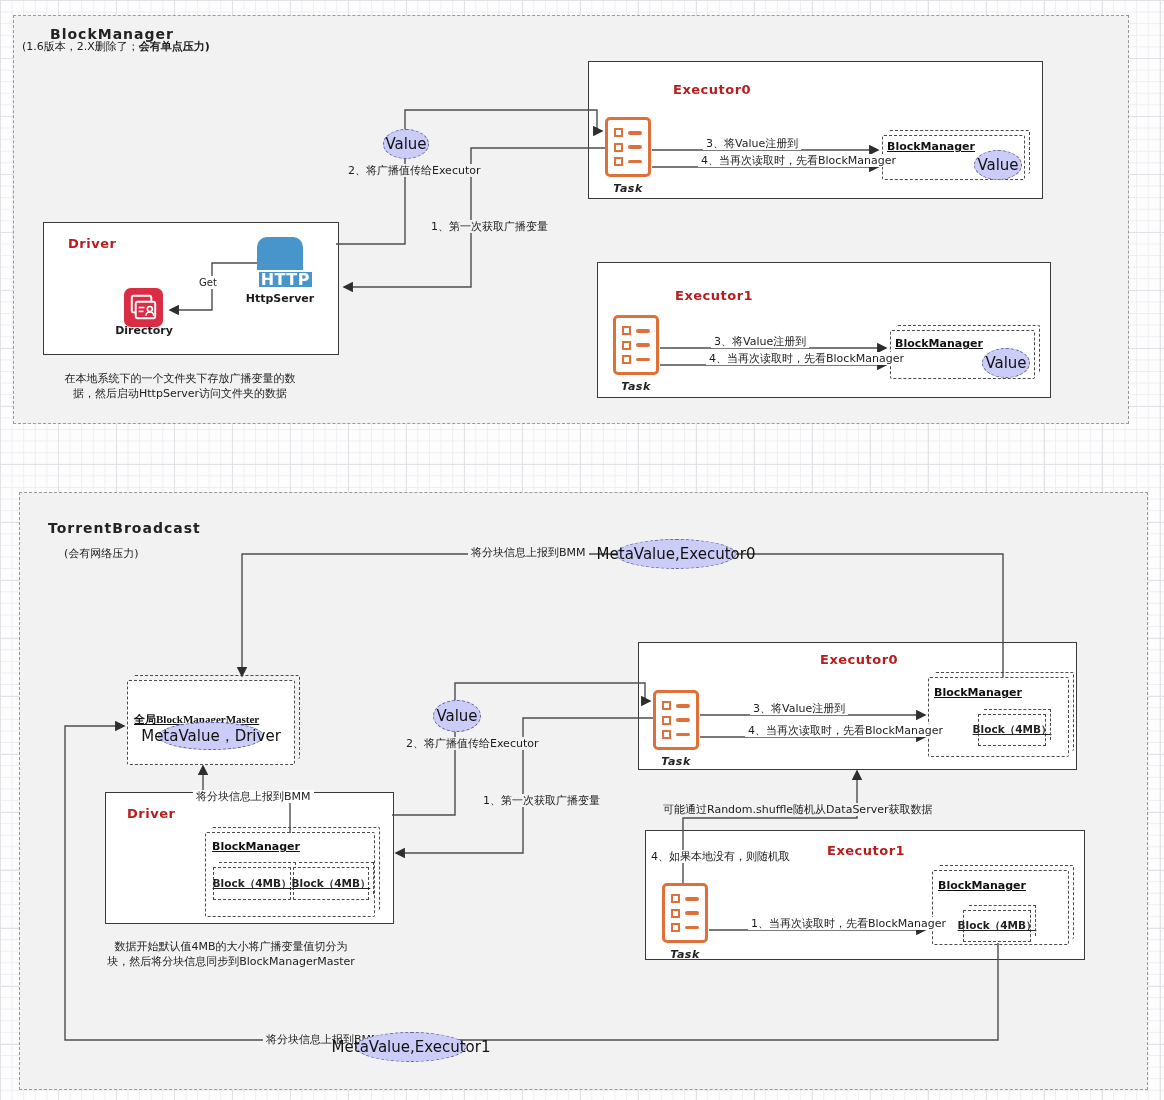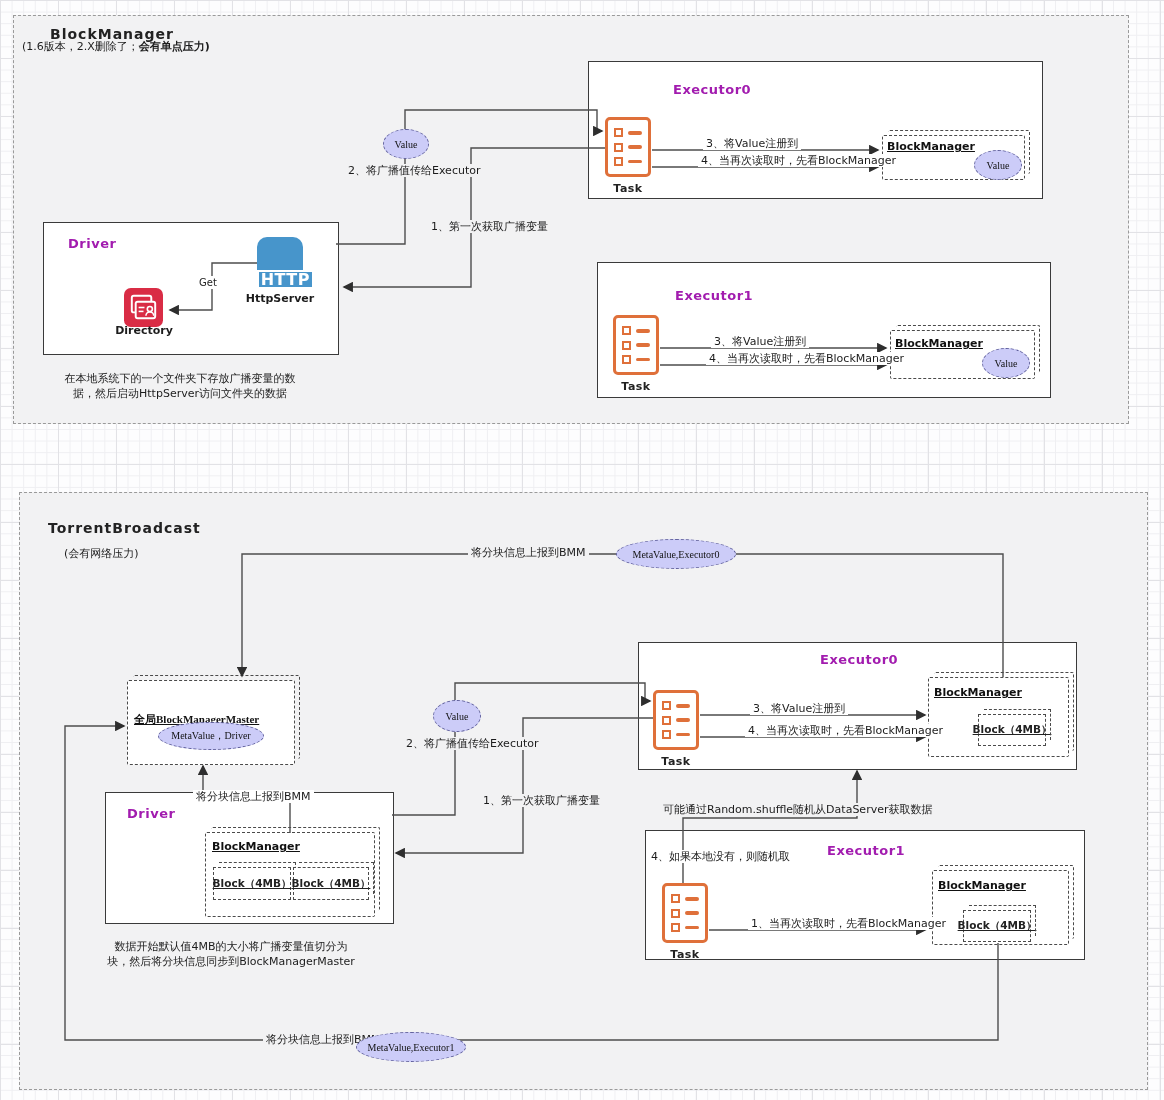--- a/index.html
+++ b/index.html
@@ -14,33 +14,33 @@
       linear-gradient(to bottom,#efeff2 1px,transparent 1px);
     background-size:58px 58px,58px 58px,11.6px 11.6px,11.6px 11.6px;
   }
   .abs{position:absolute;}
   .section{position:absolute;background:var(--section-fill);border:1px dashed #9a9a9a;}
   .sbox{position:absolute;background:#fff;border:1.5px solid #3a3a3a;}
   .b3d{position:absolute;background:#fff;border:1.5px dashed #4a4a4a;border-radius:2px;}
   .b3d::before{content:"";position:absolute;left:5px;top:-6px;right:-6px;bottom:5px;
     border-top:1.5px dashed #4a4a4a;border-right:1.5px dashed #4a4a4a;border-radius:2px;pointer-events:none;}
   .ell{position:absolute;background:var(--ellipse-fill);border:1.5px dashed #62629e;border-radius:50%;
-    display:flex;align-items:center;justify-content:center;font-size:10px;color:#111;white-space:nowrap;font-family:Liberation Serif, serif;}
+    display:flex;align-items:center;justify-content:center;font-size:15px;color:#111;white-space:nowrap;}
   .lbl{position:absolute;font-size:11px;white-space:nowrap;color:#1c1c1c;line-height:13px;}
   .bg{background:var(--section-fill);padding:0 3px;}
   .wbg{background:#fff;padding:0 3px;}
   .dtitle{position:absolute;font-size:14px;font-weight:bold;letter-spacing:1px;color:#222;}
-  .extitle{position:absolute;font-size:13px;font-weight:bold;letter-spacing:.5px;color:#a21caf;white-space:nowrap;}
+  .extitle{position:absolute;font-size:13px;font-weight:bold;letter-spacing:.5px;color:#b91c1c;white-space:nowrap;}
   .uname{position:absolute;font-size:11px;font-weight:bold;text-decoration:underline;white-space:nowrap;color:#111;}
   .task-icon{position:absolute;width:46px;height:60px;border:3.5px solid var(--task-orange);border-radius:5px;
     background:#fff;display:flex;flex-direction:column;justify-content:space-evenly;padding:3px 6px;box-sizing:border-box;}
   .trow{display:flex;align-items:center;gap:5px;}
   .tsq{width:9px;height:9px;border:2.5px solid var(--task-orange);box-sizing:border-box;background:#fff;}
   .tln{flex:1;height:3.5px;background:var(--task-orange);border-radius:2px;}
-  .tasklbl{position:absolute;width:46px;text-align:center;font-size:11px;font-weight:bold;letter-spacing:.5px;}
+  .tasklbl{position:absolute;width:46px;text-align:center;font-size:11px;font-weight:bold;letter-spacing:.5px;font-style:italic;}
   .http-icon{position:absolute;width:46px;height:48px;background:var(--server-blue);border-radius:10px;}
   .http-badge{position:absolute;right:-9px;bottom:-2px;background:var(--server-blue);
     border-left:2px solid #fff;border-top:2px solid #fff;color:#fff;font-size:16px;font-weight:bold;
     padding:0 2px;line-height:15px;letter-spacing:.5px;}
   .blockbox{position:absolute;border:1.5px dashed #4a4a4a;background:#fff;display:flex;align-items:center;justify-content:center;}
   .blockbox::before{content:"";position:absolute;left:5px;top:-6px;right:-6px;bottom:5px;
     border-top:1.5px dashed #4a4a4a;border-right:1.5px dashed #4a4a4a;pointer-events:none;}
   .blockbox span{font-size:10.5px;font-weight:bold;text-decoration:underline;white-space:nowrap;}
   .caption{position:absolute;font-size:11px;text-align:center;line-height:15px;color:#1c1c1c;}
   svg.wires{position:absolute;left:0;top:0;pointer-events:none;}

